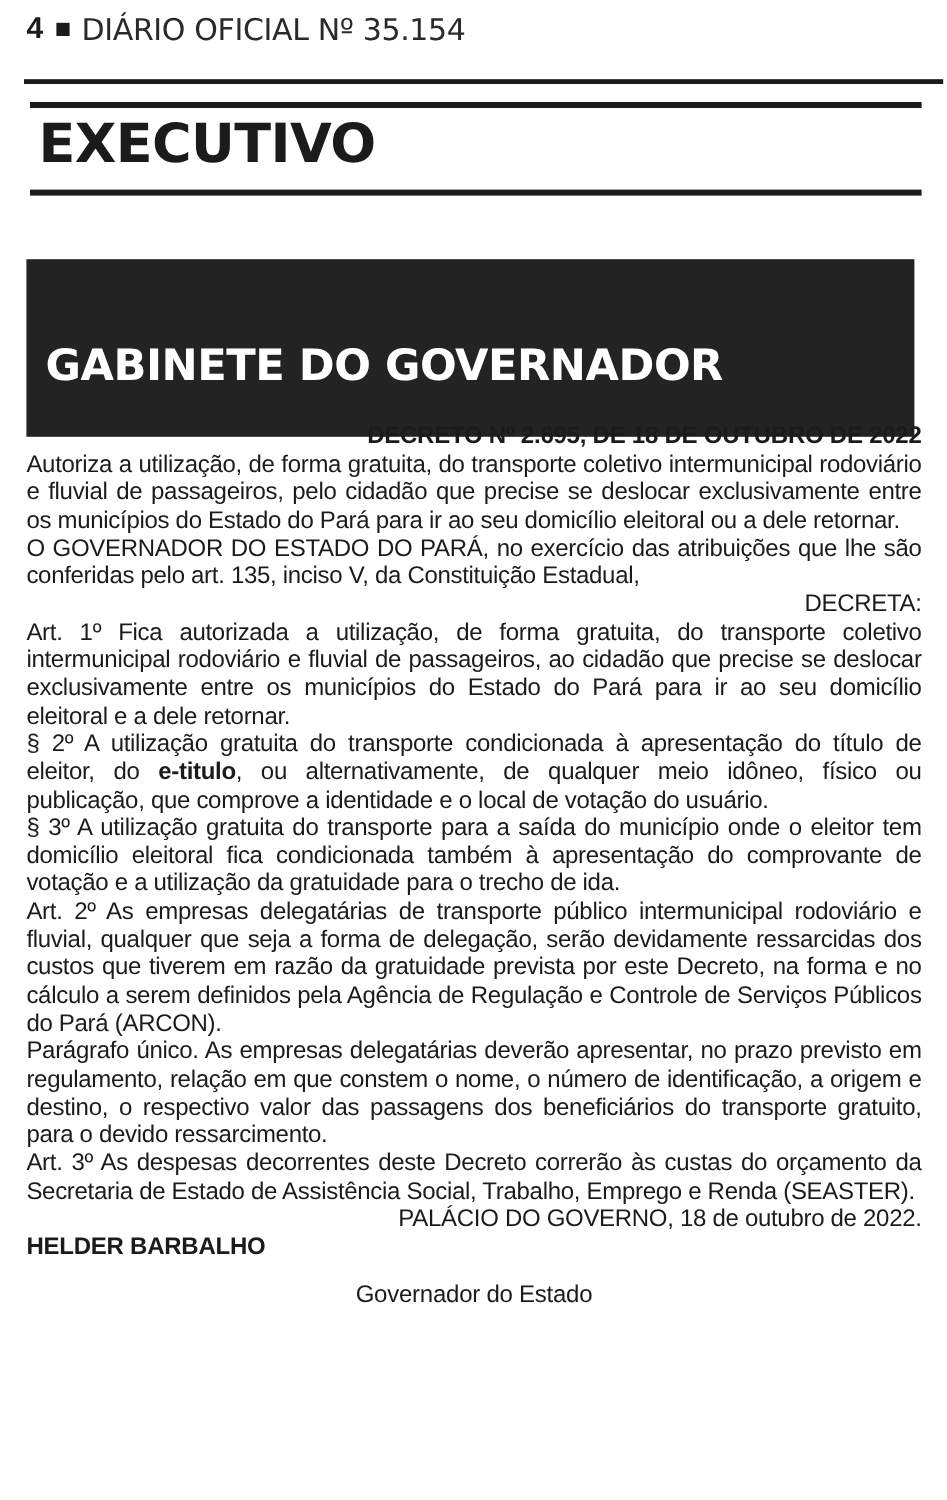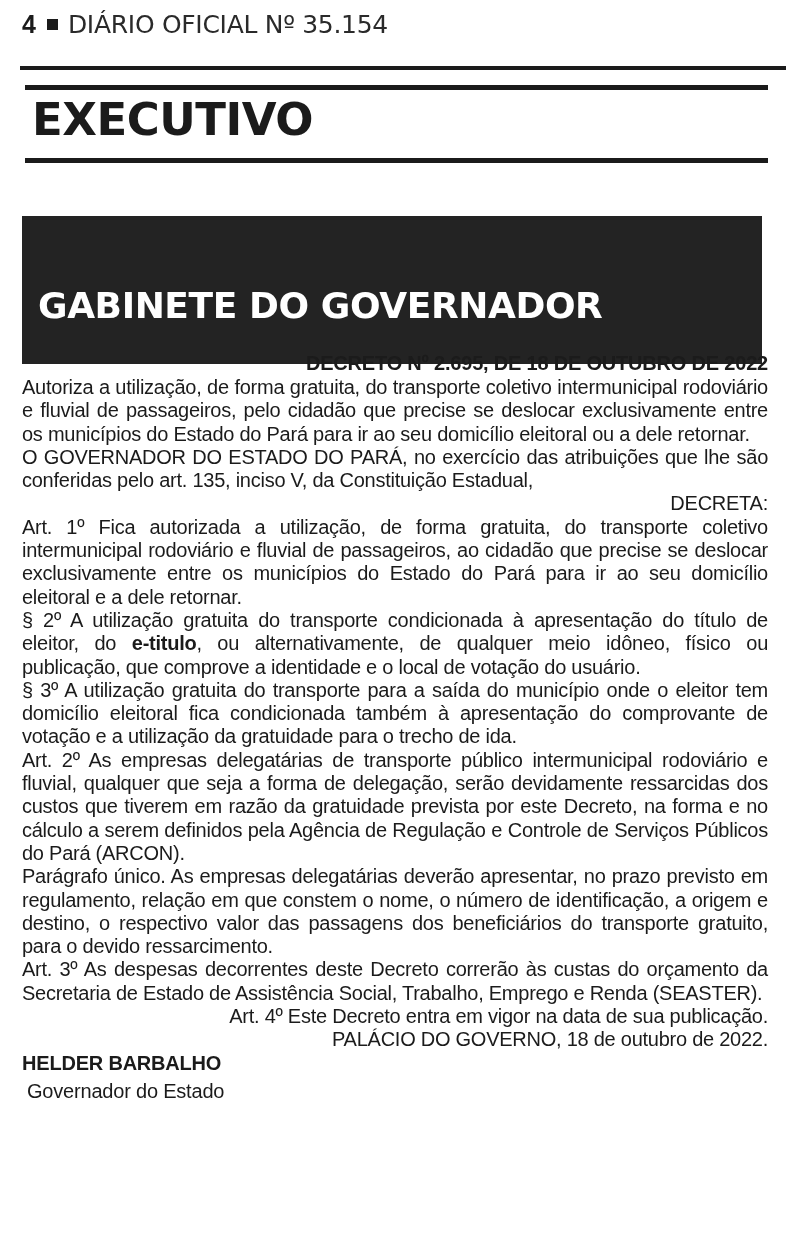--- a/index.html
+++ b/index.html
@@ -120,25 +120,26 @@
   }
   .para.last-left { text-align: right; }
   .sig-name {
     font-size: 20px;
     font-weight: 700;
     line-height: 23.3px;
     letter-spacing: -0.2px;
     margin: 0;
   }
   .sig-role {
+    text-align: center;
     font-size: 20px;
     font-weight: 400;
     line-height: 23.3px;
     letter-spacing: -0.2px;
-    margin: 5px;
+    margin: 16px;
   }
   b, strong { font-weight: 700; }
 </style>
 </head>
 <body>
 
 <div class="running-head">
   <span class="rh-page">4</span>
   <span class="rh-square"></span>
   <span class="rh-title">DIÁRIO OFICIAL Nº 35.154</span>
@@ -171,20 +172,19 @@
   <p class="para"><span>§ 2º A utilização gratuita do transporte condicionada à apresentação do título de eleitor, do </span><b>e-titulo</b><span>, ou alternativamente, de qualquer meio idôneo, físico ou publicação, que comprove a identidade e o local de votação do usuário.</span></p>
 
   <p class="para">§ 3º A utilização gratuita do transporte para a saída do município onde o eleitor tem domicílio eleitoral fica condicionada também à apresentação do comprovante de votação e a utilização da gratuidade para o trecho de ida.</p>
 
   <p class="para">Art. 2º As empresas delegatárias de transporte público intermunicipal rodoviário e fluvial, qualquer que seja a forma de delegação, serão devidamente ressarcidas dos custos que tiverem em razão da gratuidade prevista por este Decreto, na forma e no cálculo a serem definidos pela Agência de Regulação e Controle de Serviços Públicos do Pará (ARCON).</p>
 
   <p class="para">Parágrafo único. As empresas delegatárias deverão apresentar, no prazo previsto em regulamento, relação em que constem o nome, o número de identificação, a origem e destino, o respectivo valor das passagens dos beneficiários do transporte gratuito, para o devido ressarcimento.</p>
 
   <p class="para">Art.  3º As despesas decorrentes deste Decreto correrão às custas do orçamento da Secretaria de Estado de Assistência Social, Trabalho, Emprego e Renda (SEASTER).</p>
 
-  <p class="para last-left">Art. 4º Este Decreto entra em vigor na data de sua publicação.</p>
 
   <p class="para last-left">PALÁCIO DO GOVERNO, 18 de outubro de 2022.</p>
 
   <p class="sig-name">HELDER BARBALHO</p>
   <p class="sig-role">Governador do Estado</p>
 
 </div>
 
 </body></html>

